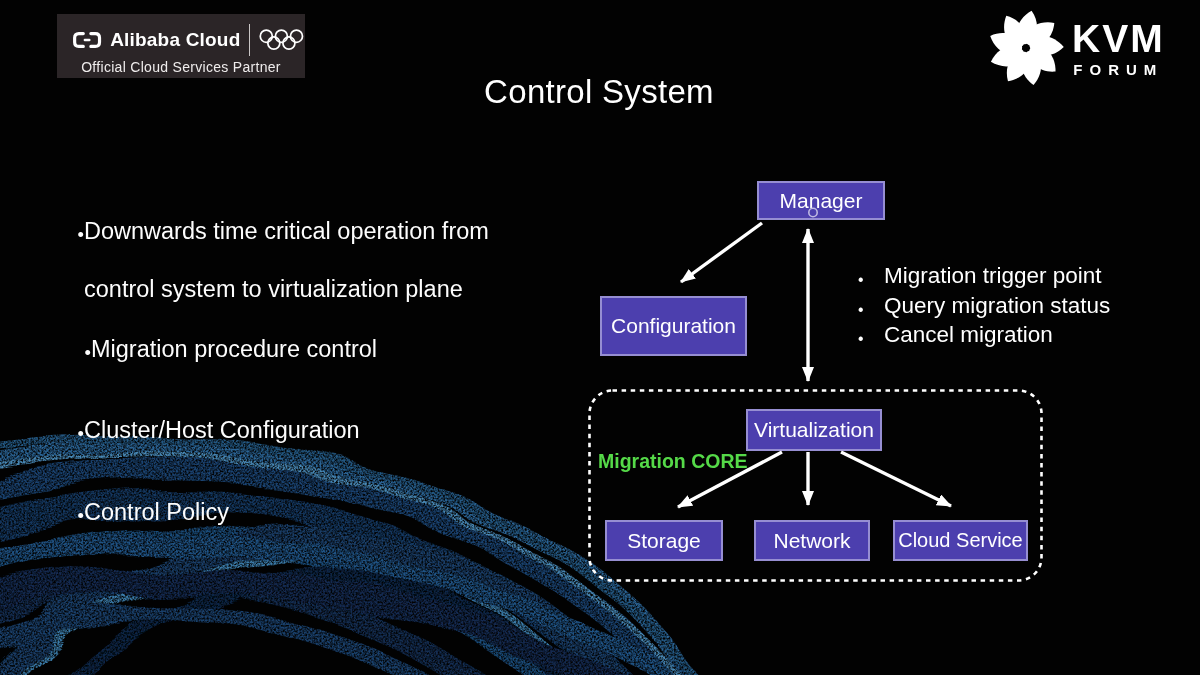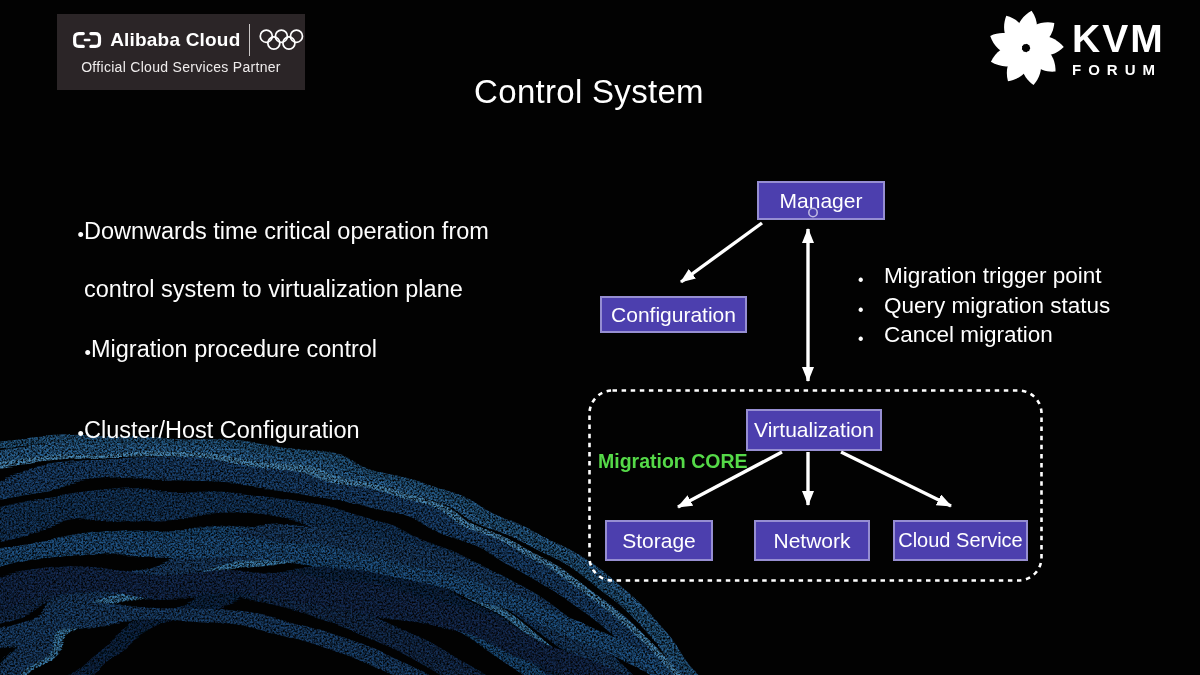--- a/index.html
+++ b/index.html
@@ -6,34 +6,34 @@
   .slide {
     position:relative; width:1200px; height:675px; overflow:hidden;
     background:#020202; color:#fff;
     font-family:"Liberation Sans", sans-serif;
   }
   .layer { position:absolute; inset:0; }
   .bg-texture { z-index:1; pointer-events:none; }
 
   
   .badge {
-    position:absolute; left:57px; top:14px; width:248px; height:76px;
+    position:absolute; left:57px; top:14px; width:248px; height:64px;
     background:#2b2527; z-index:2;
   }
   .badge-row { display:flex; align-items:center; padding:10px 0 0 15px; }
   .brand { font-size:19px; font-weight:700; letter-spacing:.2px; margin-left:8px; white-space:nowrap; }
   .badge-divider { width:1px; height:32px; background:#c9c6c6; margin:0 8px 0 9px; }
   .partner { font-size:14px; color:#efecec; text-align:center; margin-top:3px; letter-spacing:.3px; }
 
   .title {
-    position:absolute; left:0; top:73px; width:1178px; text-align:center;
+    position:absolute; left:10px; top:73px; width:1178px; text-align:center;
     font-size:33px; font-weight:400; letter-spacing:.3px; z-index:2;
   }
 
-  .kvm { position:absolute; left:984px; top:6px; display:flex; align-items:center; z-index:2; }
+  .kvm { position:absolute; left:984px; top:6px; display:flex; align-items:center; z-index:2;text-align:center; }
   .kvm-text { margin-left:4px; }
   .kvm-k { font-size:39px; font-weight:800; letter-spacing:2px; line-height:1; }
   .kvm-f { font-size:15px; font-weight:600; letter-spacing:7px; margin-top:3px; }
 
   
   .lb { position:absolute; display:flex; font-size:23.5px; white-space:nowrap; z-index:2; color:#fdfdfd;text-align:right; }
   .lb .dot { width:22px; flex:0 0 22px; }
   .lb .dot::before { content:"\2022"; font-size:78%; position:relative; top:2px; }
   .lb.cont { padding-left:22px; }
 
@@ -43,23 +43,23 @@
   .rb .dot::before { content:"\2022"; font-size:70%; position:relative; top:2px; }
 
   
   .node {
     position:absolute; z-index:2; box-sizing:border-box;
     background:#4c3fae; border:2px solid #968ed2;
     display:flex; align-items:center; justify-content:center;
     font-size:21px; font-weight:400; color:#fff; white-space:nowrap;
   }
   .node-manager       { left:757px; top:181px; width:128px; height:39px; }
-  .node-configuration { left:600px; top:296px; width:147px; height:37px; }
+  .node-configuration { left:600px; top:296px; width:147px; height:60px; }
   .node-virtualization{ left:746px; top:409px; width:136px; height:42px; }
-  .node-storage       { left:605px; top:520px; width:108px; height:41px; }
+  .node-storage       { left:605px; top:520px; width:118px; height:41px; }
   .node-network       { left:754px; top:520px; width:116px; height:41px; }
   .node-cloud         { left:893px; top:520px; width:135px; height:41px; font-size:20px; }
 
   .core-label {
     position:absolute; left:598px; top:403px; z-index:2;
     font-size:19.5px; font-weight:600; color:#55d948; white-space:nowrap;margin-top:47px;
   }
 
   .diagram-overlay { z-index:3; pointer-events:none; }
 </style>
@@ -151,20 +151,24 @@
     <span>control system to virtualization plane</span>
   </div>
   <div class="lb" style="left:62px; top:336px">
     <span class="dot" style="width:29px;flex-basis:29px"></span>
     <span>Migration procedure control</span>
   </div>
   <div class="lb" style="left:62px; top:417px">
     <span class="dot"></span>
     <span>Cluster/Host Configuration</span>
   </div>
+  <div class="lb" style="left:62px; top:499px">
+    <span class="dot"></span>
+    <span>Control Policy</span>
+  </div>
 
   <div class="rb" style="left:858px; top:293px">
     <span class="dot"></span>
     <span>Query migration status</span>
   </div>
   <div class="rb" style="left:858px; top:263px">
     <span class="dot"></span>
     <span>Migration trigger point</span>
   </div>
   <div class="rb" style="left:858px; top:322px">

